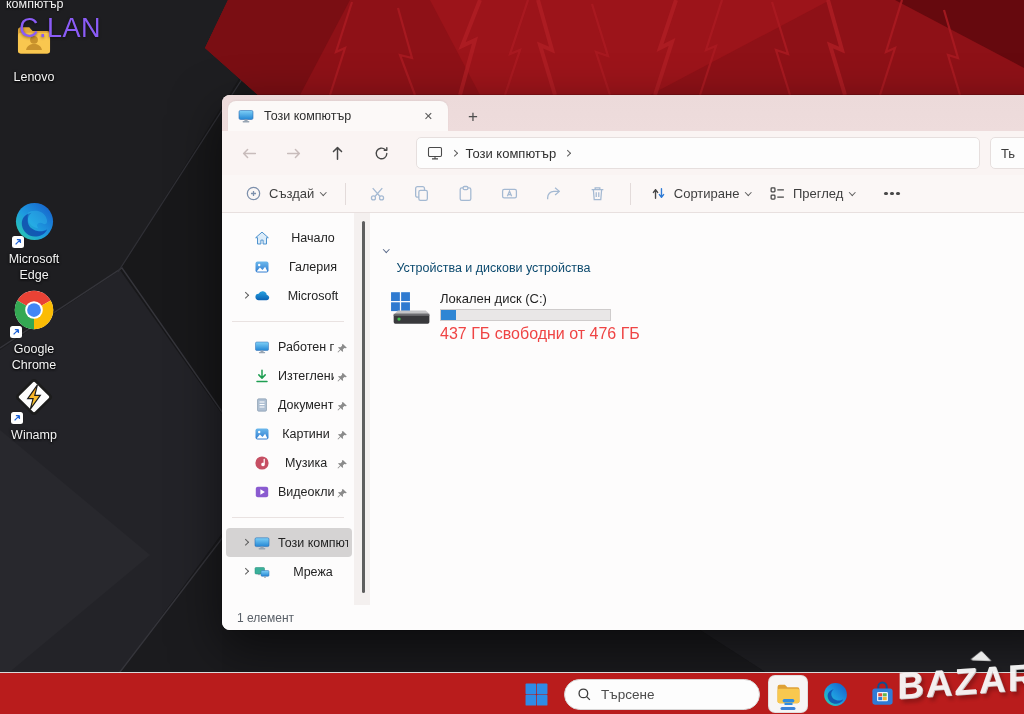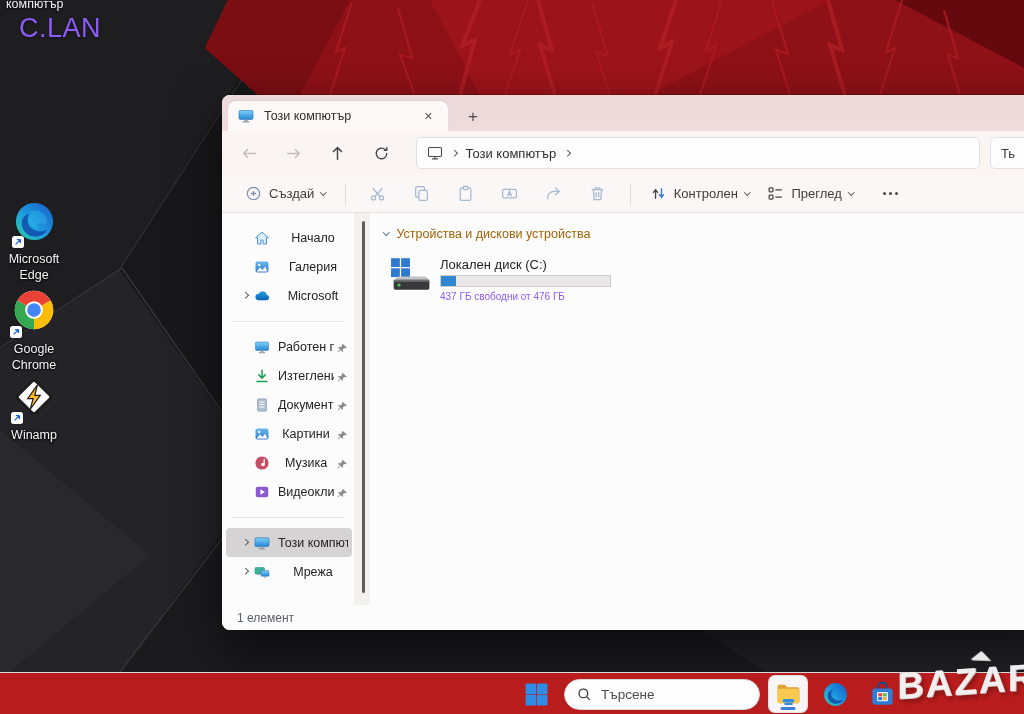--- a/index.html
+++ b/index.html
@@ -66,29 +66,29 @@
   .sb-pin svg { width:12px; height:12px; }
   .sb-gap { height:22px; display:flex; align-items:center; }
   .sb-gap .line { height:1px; background:#e9e2e1; flex:1; margin:0 10px; }
   #sb-scroll { position:absolute; right:-16px; top:8px; width:12px; height:372px; }
   #sb-thumb { position:absolute; left:4px; top:0; width:3px; height:100%; background:#5e5e5e; border-radius:2px; }
   #sidebar-area { display:flex; flex:0 0 auto; }
   #sb-track { width:16px; flex:0 0 auto; background:#f4f0ef; }
 
   #main { flex:1; padding:14px 0 0 10px; min-width:0; }
   #group-header { display:flex; align-items:center; gap:8px; margin-left:4px; }
-  #group-header .gh-label { font-size:12.5px; color:#a16207; }
+  #group-header .gh-label { font-size:12.5px; color:#0c4a6e;margin-top:34px; }
   #group-header .cv { border-color:#5b6b8a; }
   #drive-row { display:flex; margin:12px 0 0 6px; gap:8px; width:240px; padding:4px; border-radius:4px; }
   #drive-ic { width:42px; height:36px; flex:0 0 auto; }
   #drive-ic svg { width:42px; height:36px; }
   .drive-name { font-size:13px; color:#1f1f1f; margin-bottom:3px; white-space:nowrap; }
   .drive-bar { width:171px; height:12px; background:#e9e7e7; border:1px solid #cfcccc; margin-bottom:4px; }
   .drive-fill { height:100%; background:#2f86d4; }
-  .drive-free { font-size:10px; color:#8b5cf6; white-space:nowrap; }
+  .drive-free { font-size:16px; color:#ef4444; white-space:nowrap; }
 
   #statusbar { height:25px; flex:0 0 auto; display:flex; align-items:center; padding-left:15px; font-size:12px; color:#5a6068; background:#fdfcfc; }
 
   
   #taskbar { position:absolute; left:0; right:0; top:672px; height:42px; background:#b91c1c; border-top:1px solid #dbd9d9; z-index:6; }
   #tb-center { position:absolute; left:517px; top:0; height:42px; display:flex; align-items:center; gap:9px; }
   .tb-icon { width:38px; height:36px; display:flex; align-items:center; justify-content:center; border-radius:6px; position:relative; flex:0 0 auto; }
   .tb-icon svg { width:27px; height:27px; }
   .tb-icon.active { background:#f7f5f5; box-shadow:0 0 0 1px #e0dede; }
   .tb-icon.active .underline { position:absolute; bottom:2px; left:50%; transform:translateX(-50%); width:15px; height:3px; border-radius:2px; background:#3c83d8; }
@@ -166,20 +166,31 @@
       <path d="M555,95 540,45 552,50 538,0"></path>
       <path d="M655,95 672,42 660,48 676,0"></path>
       <path d="M845,95 830,45 842,50 828,0"></path>
     </g>
   </svg>
 
   <div id="top-cut-label">компютър</div>
 
   <div id="clan-overlay">C.LAN</div>
 
+  <div class="dicon" style="top:22px">
+    <span class="icon-wrap">
+      <svg width="40" height="38" viewBox="0 0 32 32">
+          <path d="M2.5 7A2.5 2.5 0 0 1 5 4.5h7l2.8 3H27A2.5 2.5 0 0 1 29.5 10v14A2.5 2.5 0 0 1 27 26.5H5A2.5 2.5 0 0 1 2.5 24z" fill="#e3a839"></path>
+          <rect x="2.5" y="9" width="27" height="17.5" rx="2.5" fill="#f9c74f"></rect>
+          <circle cx="16" cy="15" r="3.3" fill="#c8922c"></circle>
+          <path d="M9.3 23.6c.7-3.5 3.5-5.1 6.7-5.1s6 1.6 6.7 5.1z" fill="#c8922c"></path>
+        </svg>
+    </span>
+    <span class="dlabel">Lenovo</span>
+  </div>
 
 
   <div class="dicon" style="top:201px">
     <span class="icon-wrap">
       <svg width="41" height="41" viewBox="0 0 32 32">
           <circle cx="16" cy="16" r="14.5" fill="url(#gEdge)"></circle>
           <path d="M6.2 19c.9 5.6 5.7 9.3 11.3 8.7 4-.4 7.2-2.5 8.4-5.7-2 1.4-4.7 2-7.6 1.4-4.4-1-7.6-3.8-7.6-8.2 0-2.4 1.2-4.6 3-6C8 10.2 5.6 14.3 6.2 19z" fill="#0d3fa8" opacity=".75"></path>
           <path d="M10.8 9.2c1.8-1.3 4.3-2 7-1.5 4.6.8 7.7 4 8 7.8.1 1.5-.5 2.6-1.7 2.6-1.5 0-1.7-1.2-3.5-1.2-1.5 0-2.6 1-2.6 2.3 0 .9.4 1.5 1 2.1-4-.3-7.6-3.1-8.2-6.8-.4-2.1.1-4 0-5.3z" fill="#35c6ef" opacity=".35"></path>
         </svg>
       <span class="sc-arrow">
@@ -329,21 +340,21 @@
       <span class="tb-divider"></span>
       <div class="tbtn">
         <svg viewBox="0 0 16 16" fill="none" stroke-width="1.3" stroke-linecap="round" stroke-linejoin="round">
             <g stroke="#474747">
               <path d="M5.2 12.5v-8M5.2 4.5L3.2 7M5.2 4.5L7.2 7"></path>
             </g>
             <g stroke="#2f7bd6">
               <path d="M10.8 3.5v8M10.8 11.5l-2-2.5M10.8 11.5l2-2.5"></path>
             </g>
           </svg>
-        <span class="tlabel">Контролен</span>
+        <span class="tlabel">Сортиране</span>
         <span class="cv d sm"></span>
       </div>
       <div class="tbtn">
         <svg viewBox="0 0 16 16" fill="none" stroke="#474747" stroke-width="1.2">
             <rect x="2" y="2.8" width="3.6" height="3.6" rx=".8"></rect>
             <rect x="2" y="9.6" width="3.6" height="3.6" rx=".8"></rect>
             <path d="M7.8 4.6h6.2M7.8 11.4h6.2"></path>
           </svg>
         <span class="tlabel">Преглед</span>
         <span class="cv d sm"></span>

